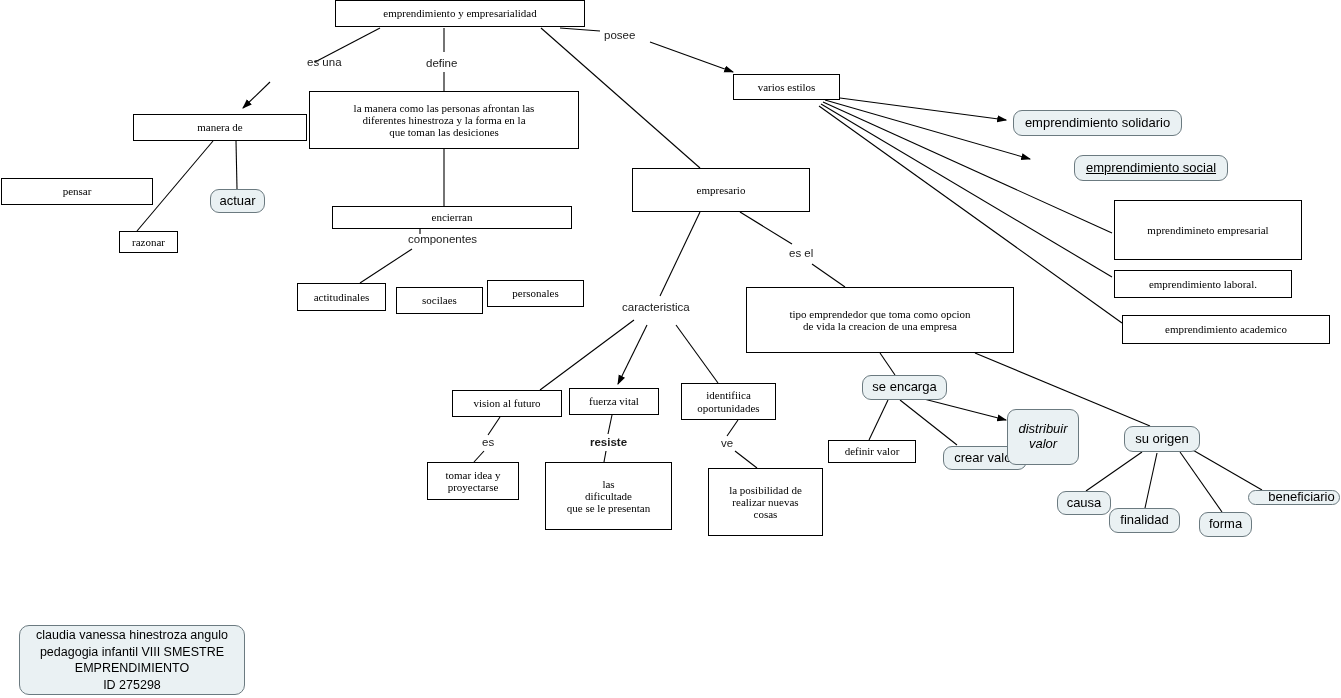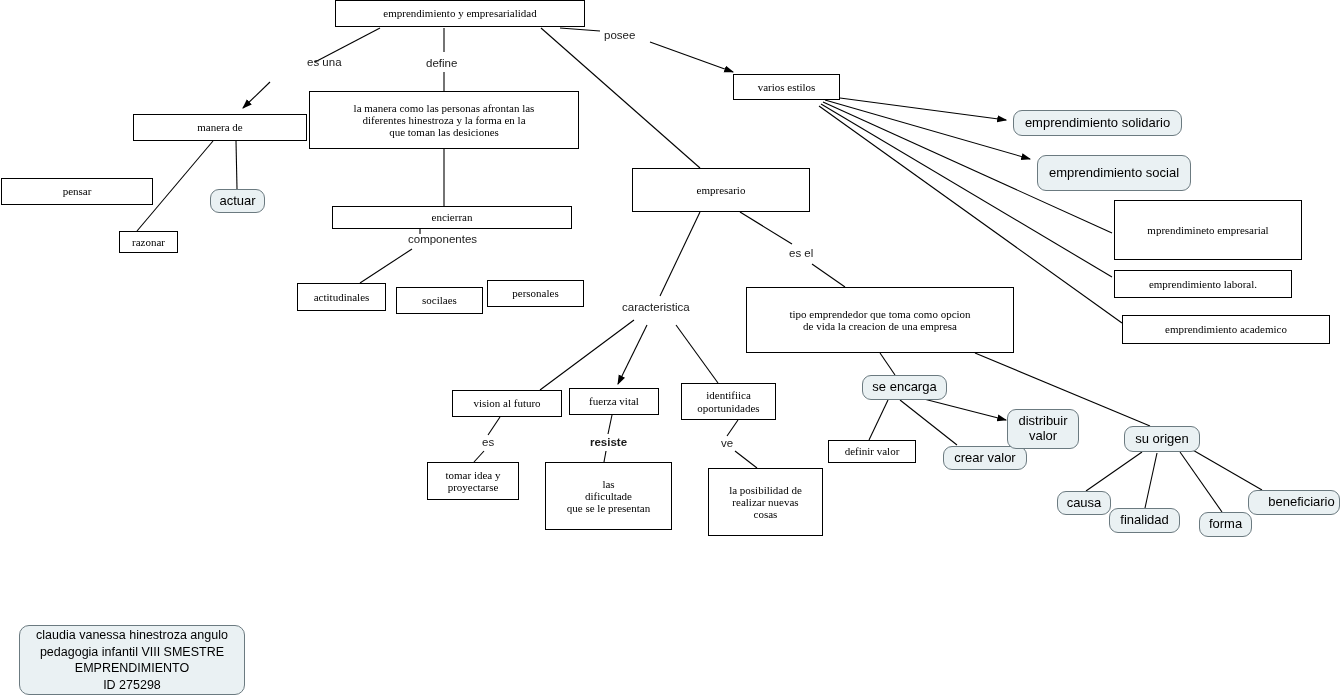--- a/index.html
+++ b/index.html
@@ -168,21 +168,21 @@
   <div class="node serif" style="left:297px; top:283px; width:89px; height:28px;">actitudinales</div>
 
   <div class="node serif" style="left:396px; top:287px; width:87px; height:27px;">socilaes</div>
 
   <div class="node serif" style="left:487px; top:280px; width:97px; height:27px;">personales</div>
 
   <div class="node serif" style="left:733px; top:74px; width:107px; height:26px;">varios estilos</div>
 
   <div class="node sans rounded" style="left:1013px; top:110px; width:169px; height:26px;">emprendimiento solidario</div>
 
-  <div class="node sans rounded" style="left:1037px; top:155px; width:154px; height:36px;">emprendimiento social</div>
+  <div class="node sans rounded" style="left:1074px; top:155px; width:154px; height:26px;text-decoration:underline;">emprendimiento social</div>
 
   <div class="node serif" style="left:1114px; top:200px; width:188px; height:60px;">mprendimineto empresarial</div>
 
   <div class="node serif" style="left:1114px; top:270px; width:178px; height:28px;">emprendimiento laboral.</div>
 
   <div class="node serif" style="left:1122px; top:315px; width:208px; height:29px;">emprendimiento academico</div>
 
   <div class="node serif" style="left:632px; top:168px; width:178px; height:44px;">empresario</div>
 
   <div class="node serif" style="left:746px; top:287px; width:268px; height:66px;">tipo emprendedor que toma como opcion
@@ -205,32 +205,32 @@
   <div class="node serif" style="left:708px; top:468px; width:115px; height:68px;">la posibilidad de
 realizar nuevas
 cosas</div>
 
   <div class="node sans rounded" style="left:862px; top:375px; width:85px; height:25px;">se encarga</div>
 
   <div class="node serif" style="left:828px; top:440px; width:88px; height:23px;">definir valor</div>
 
   <div class="node sans rounded" style="left:923px; top:446px; width:84px; height:24px;margin-left:20px;">crear valor</div>
 
-  <div class="node sans rounded" style="left:1007px; top:409px; width:72px; height:40px;">distribuir
+  <div class="node sans rounded" style="left:1007px; top:409px; width:72px; height:56px;font-style:italic;">distribuir
 valor</div>
 
   <div class="node sans rounded" style="left:1124px; top:426px; width:76px; height:26px;">su origen</div>
 
   <div class="node sans rounded" style="left:1057px; top:491px; width:54px; height:24px;">causa</div>
 
   <div class="node sans rounded" style="left:1109px; top:508px; width:71px; height:25px;">finalidad</div>
 
   <div class="node sans rounded" style="left:1199px; top:512px; width:53px; height:25px;">forma</div>
 
-  <div class="node sans rounded" style="left:1248px; top:490px; width:92px; height:25px;padding-left:15px;">beneficiario</div>
+  <div class="node sans rounded" style="left:1248px; top:490px; width:92px; height:15px;padding-left:15px;">beneficiario</div>
 
   <div class="linklabel" style="left:307px; top:56px;">es una</div>
 
   <div class="linklabel" style="left:426px; top:57px;">define</div>
 
   <div class="linklabel" style="left:604px; top:29px;">posee</div>
 
   <div class="linklabel" style="left:408px; top:233px;">componentes</div>
 
   <div class="linklabel" style="left:789px; top:247px;">es el</div>

